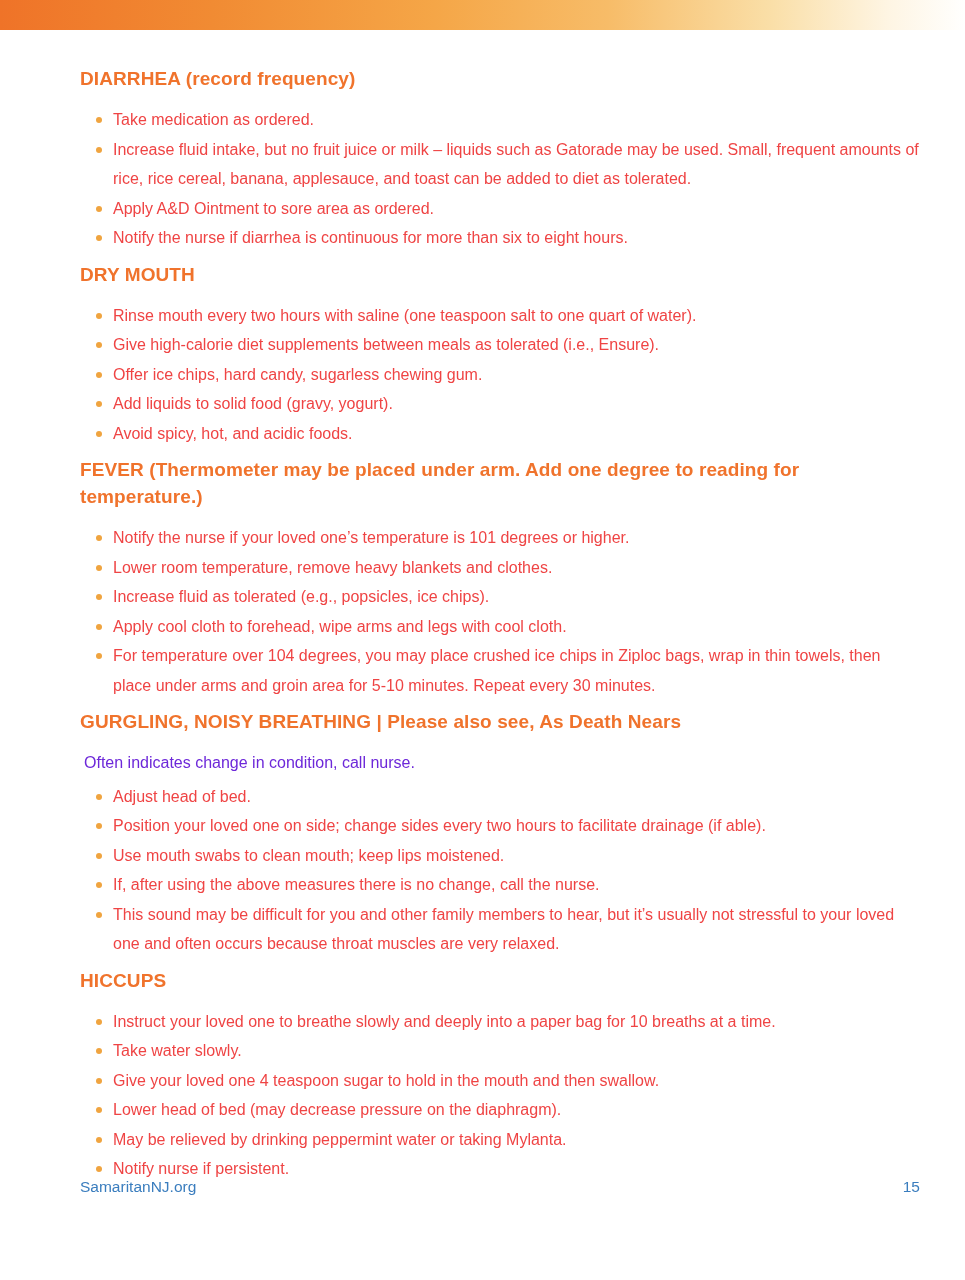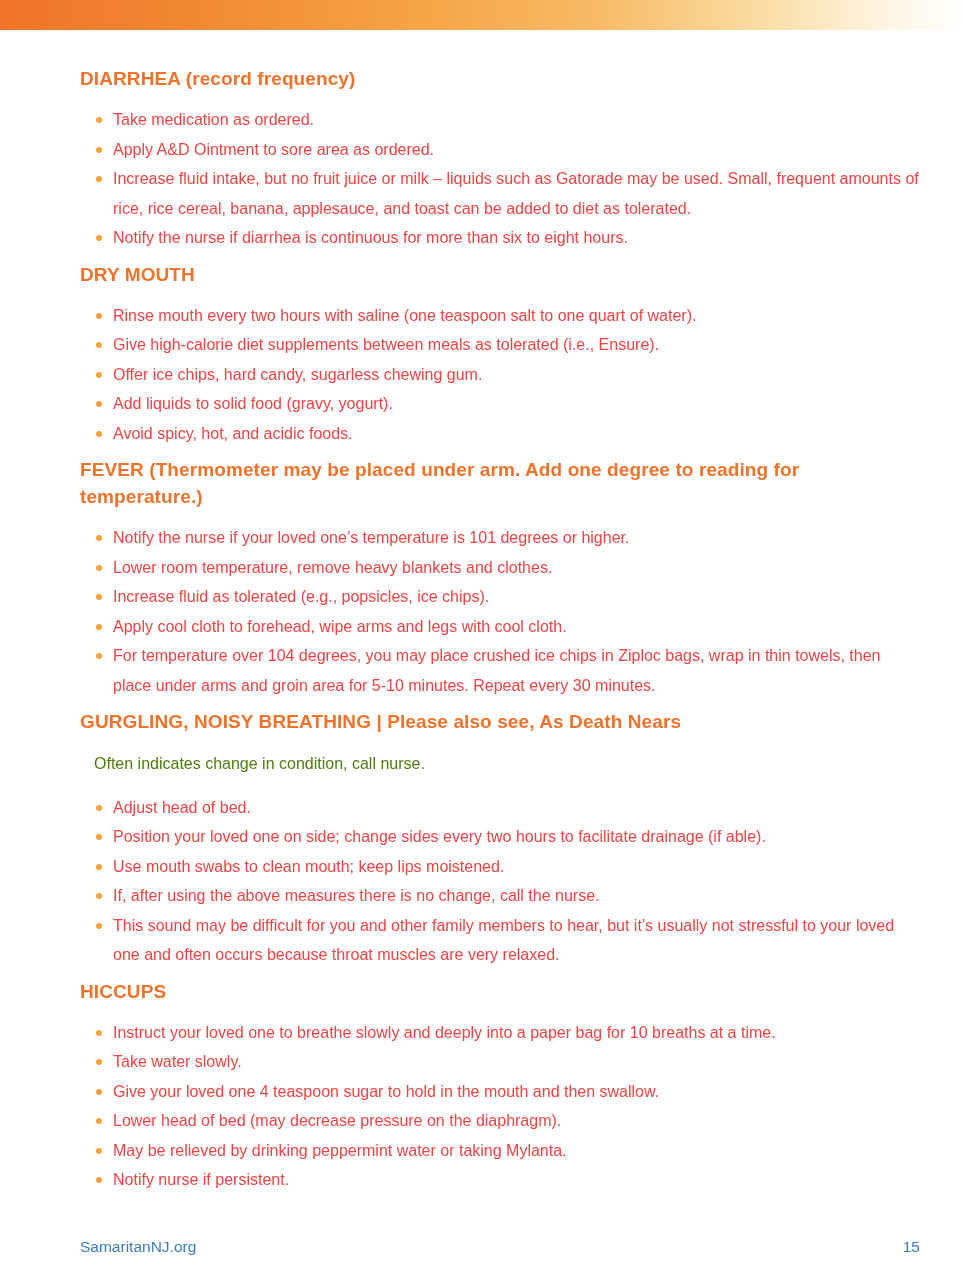--- a/index.html
+++ b/index.html
@@ -41,24 +41,24 @@
   .section-heading {
     margin: 8px 0 13px 0;
     font-size: 19px;
     line-height: 27px;
     font-weight: bold;
     color: #F0732C;
     letter-spacing: 0.1px;
     max-width: 748px;
   }
   .intro {
-    margin: 14px;
+    margin: 4px;
     font-size: 16px;
     line-height: 29.5px;
-    color: #4d7c0f;
+    color: #6d28d9;
   }
   ul.bullet-list {
     margin: 0;
     padding: 0;
     list-style: none;
   }
   li.bullet-item {
     display: flex;
     align-items: flex-start;
     font-size: 16px;
@@ -72,21 +72,21 @@
     border-radius: 50%;
     background: #F0A43F;
     margin: 12px 11px 0 16px;
   }
   .bullet-text {
     flex: 1;
     max-width: 807px;
   }
   .footer {
     position: absolute;
-    top: 1237px;
+    top: 1177px;
     left: 80px;
     right: 45px;
     display: flex;
     justify-content: space-between;
     align-items: baseline;
     font-size: 15.5px;
     line-height: 20px;
     color: #3A7DBE;
   }
   .footer a {
@@ -103,25 +103,25 @@
   <div>
       <section class="section">
         <h2 class="section-heading">DIARRHEA (record frequency)</h2>
         <ul class="bullet-list">
           <li class="bullet-item">
             <span class="dot"></span>
             <span class="bullet-text">Take medication as ordered.</span>
           </li>
           <li class="bullet-item">
             <span class="dot"></span>
+            <span class="bullet-text">Increase fluid intake, but no fruit juice or milk – liquids such as Gatorade may be used. Small, frequent amounts of rice, rice cereal, banana, applesauce, and toast can be added to diet as tolerated.</span>
+          </li>
+          <li class="bullet-item">
+            <span class="dot"></span>
             <span class="bullet-text">Apply A&amp;D Ointment to sore area as ordered.</span>
-          </li>
-          <li class="bullet-item">
-            <span class="dot"></span>
-            <span class="bullet-text">Increase fluid intake, but no fruit juice or milk – liquids such as Gatorade may be used. Small, frequent amounts of rice, rice cereal, banana, applesauce, and toast can be added to diet as tolerated.</span>
           </li>
           <li class="bullet-item">
             <span class="dot"></span>
             <span class="bullet-text">Notify the nurse if diarrhea is continuous for more than six to eight hours.</span>
           </li>
         </ul>
       </section>
       <section class="section">
         <h2 class="section-heading">DRY MOUTH</h2>
         <ul class="bullet-list">

